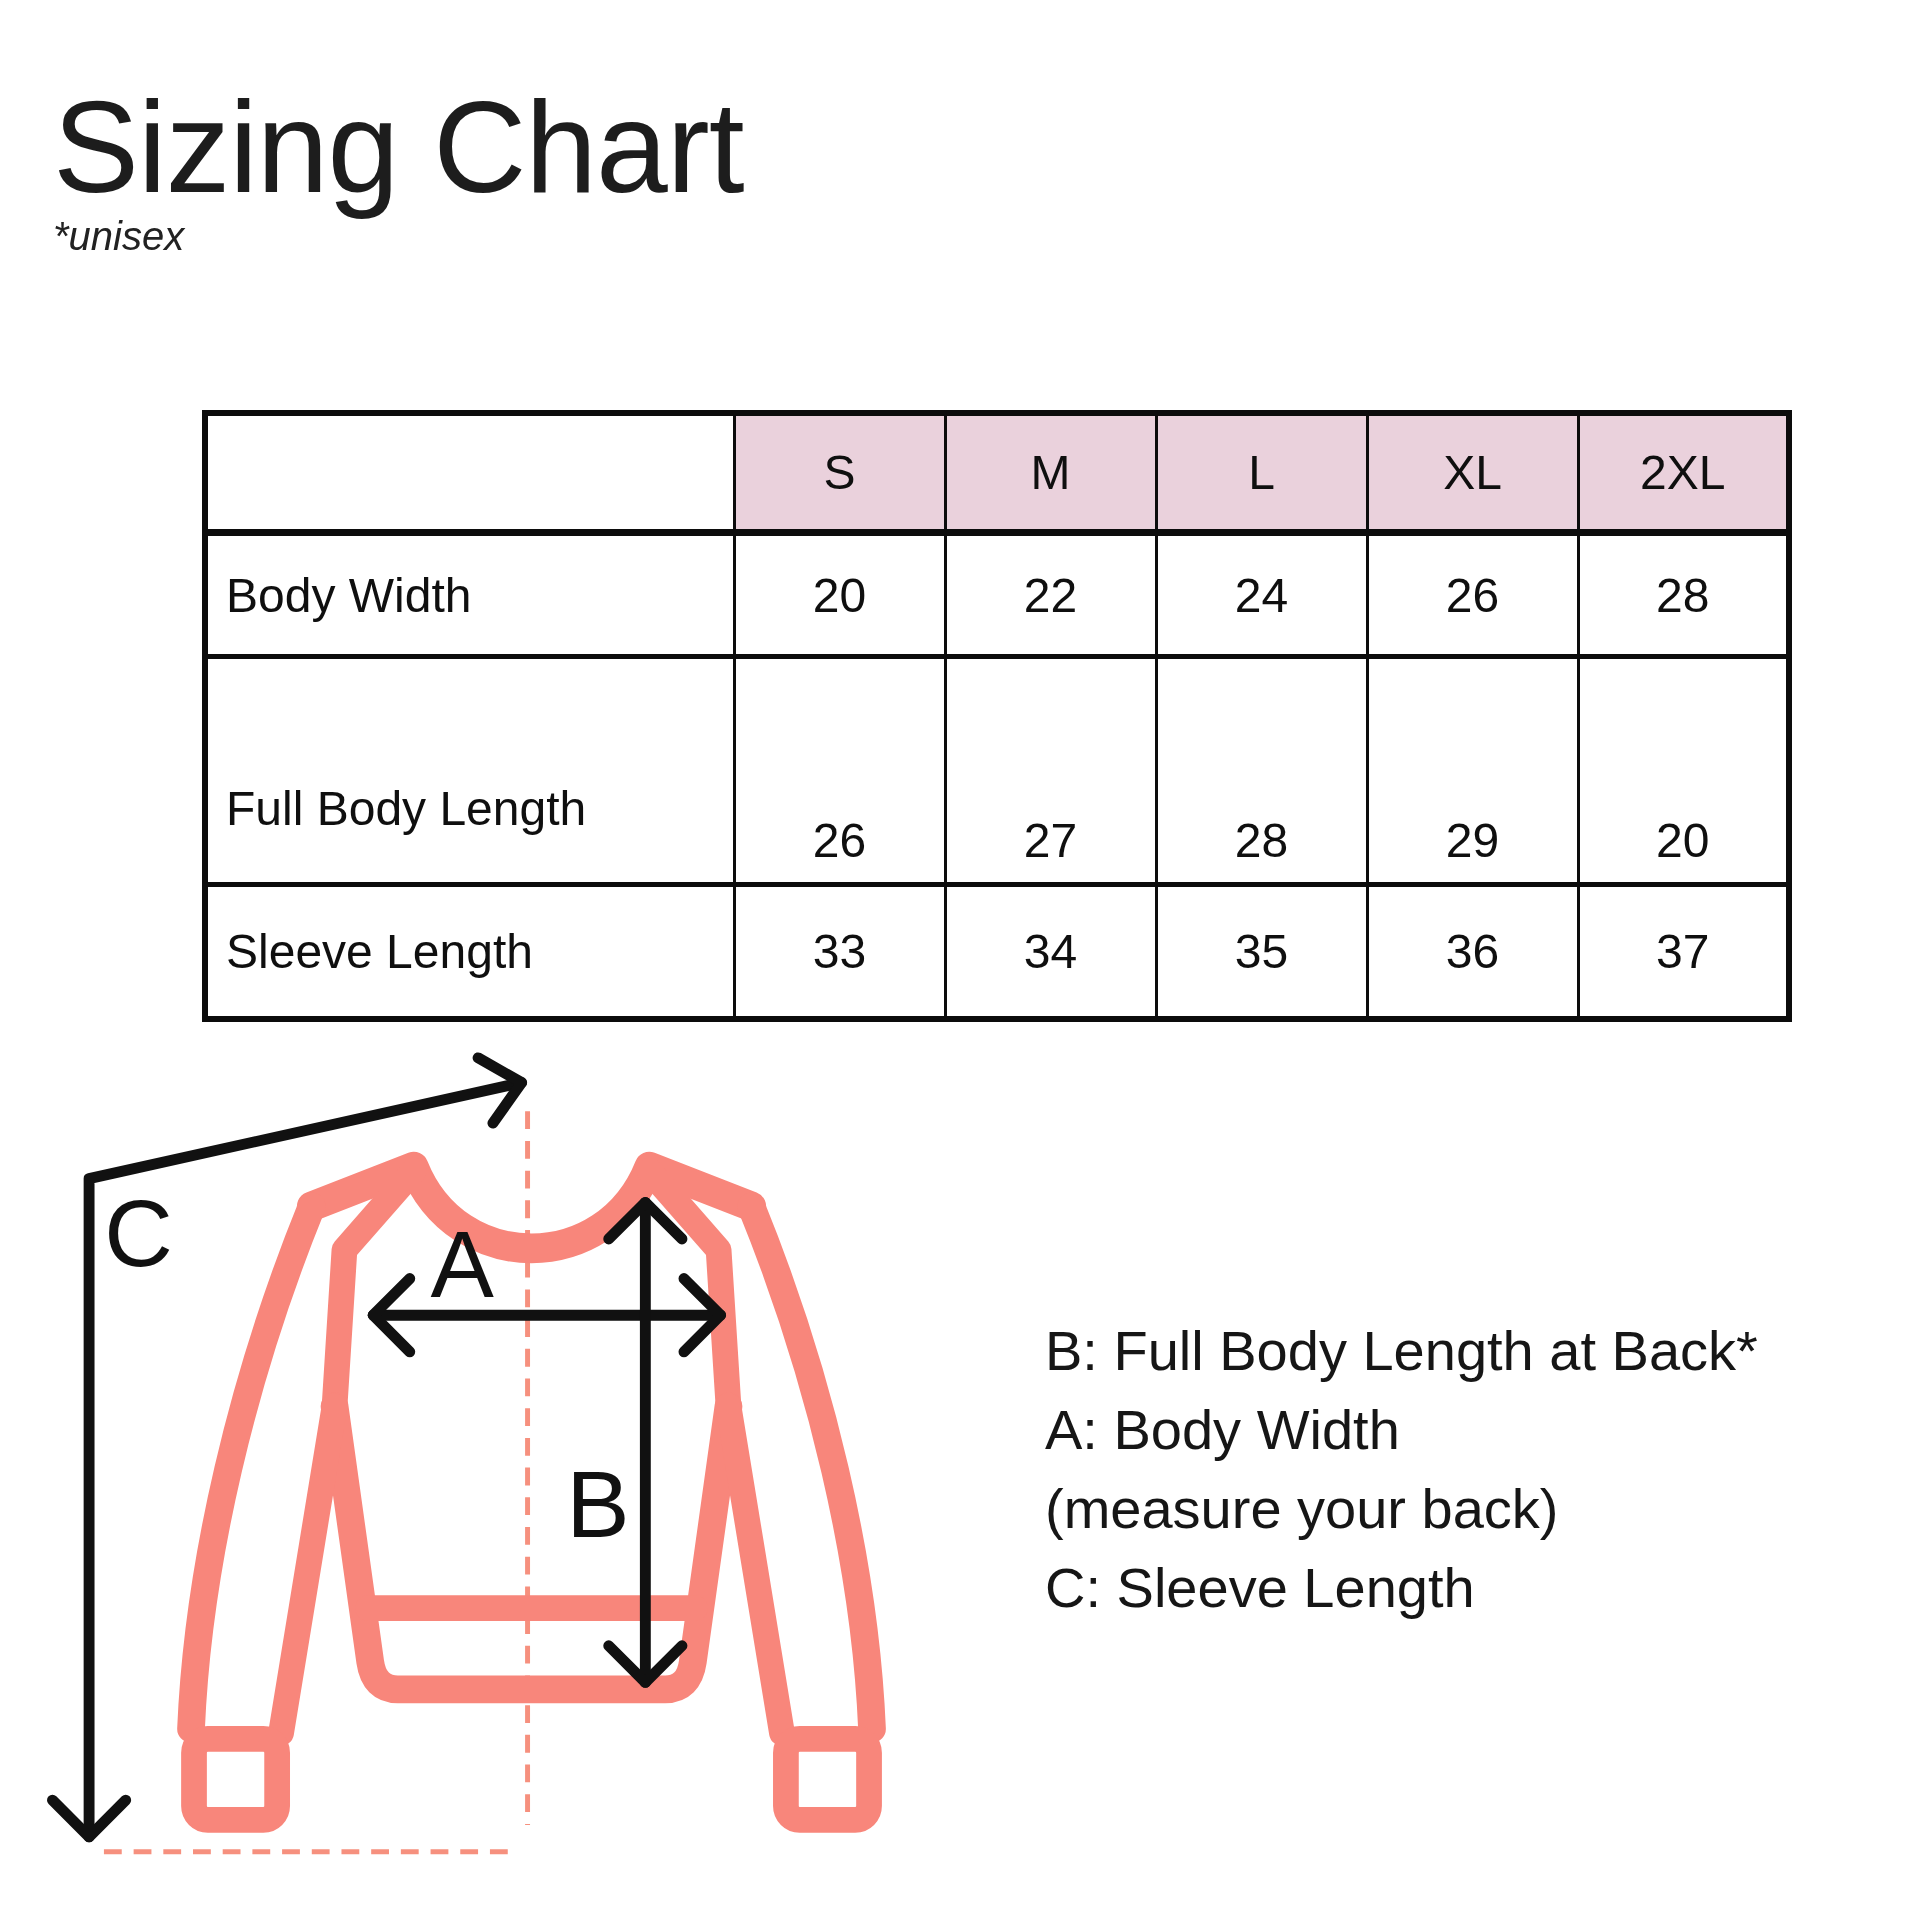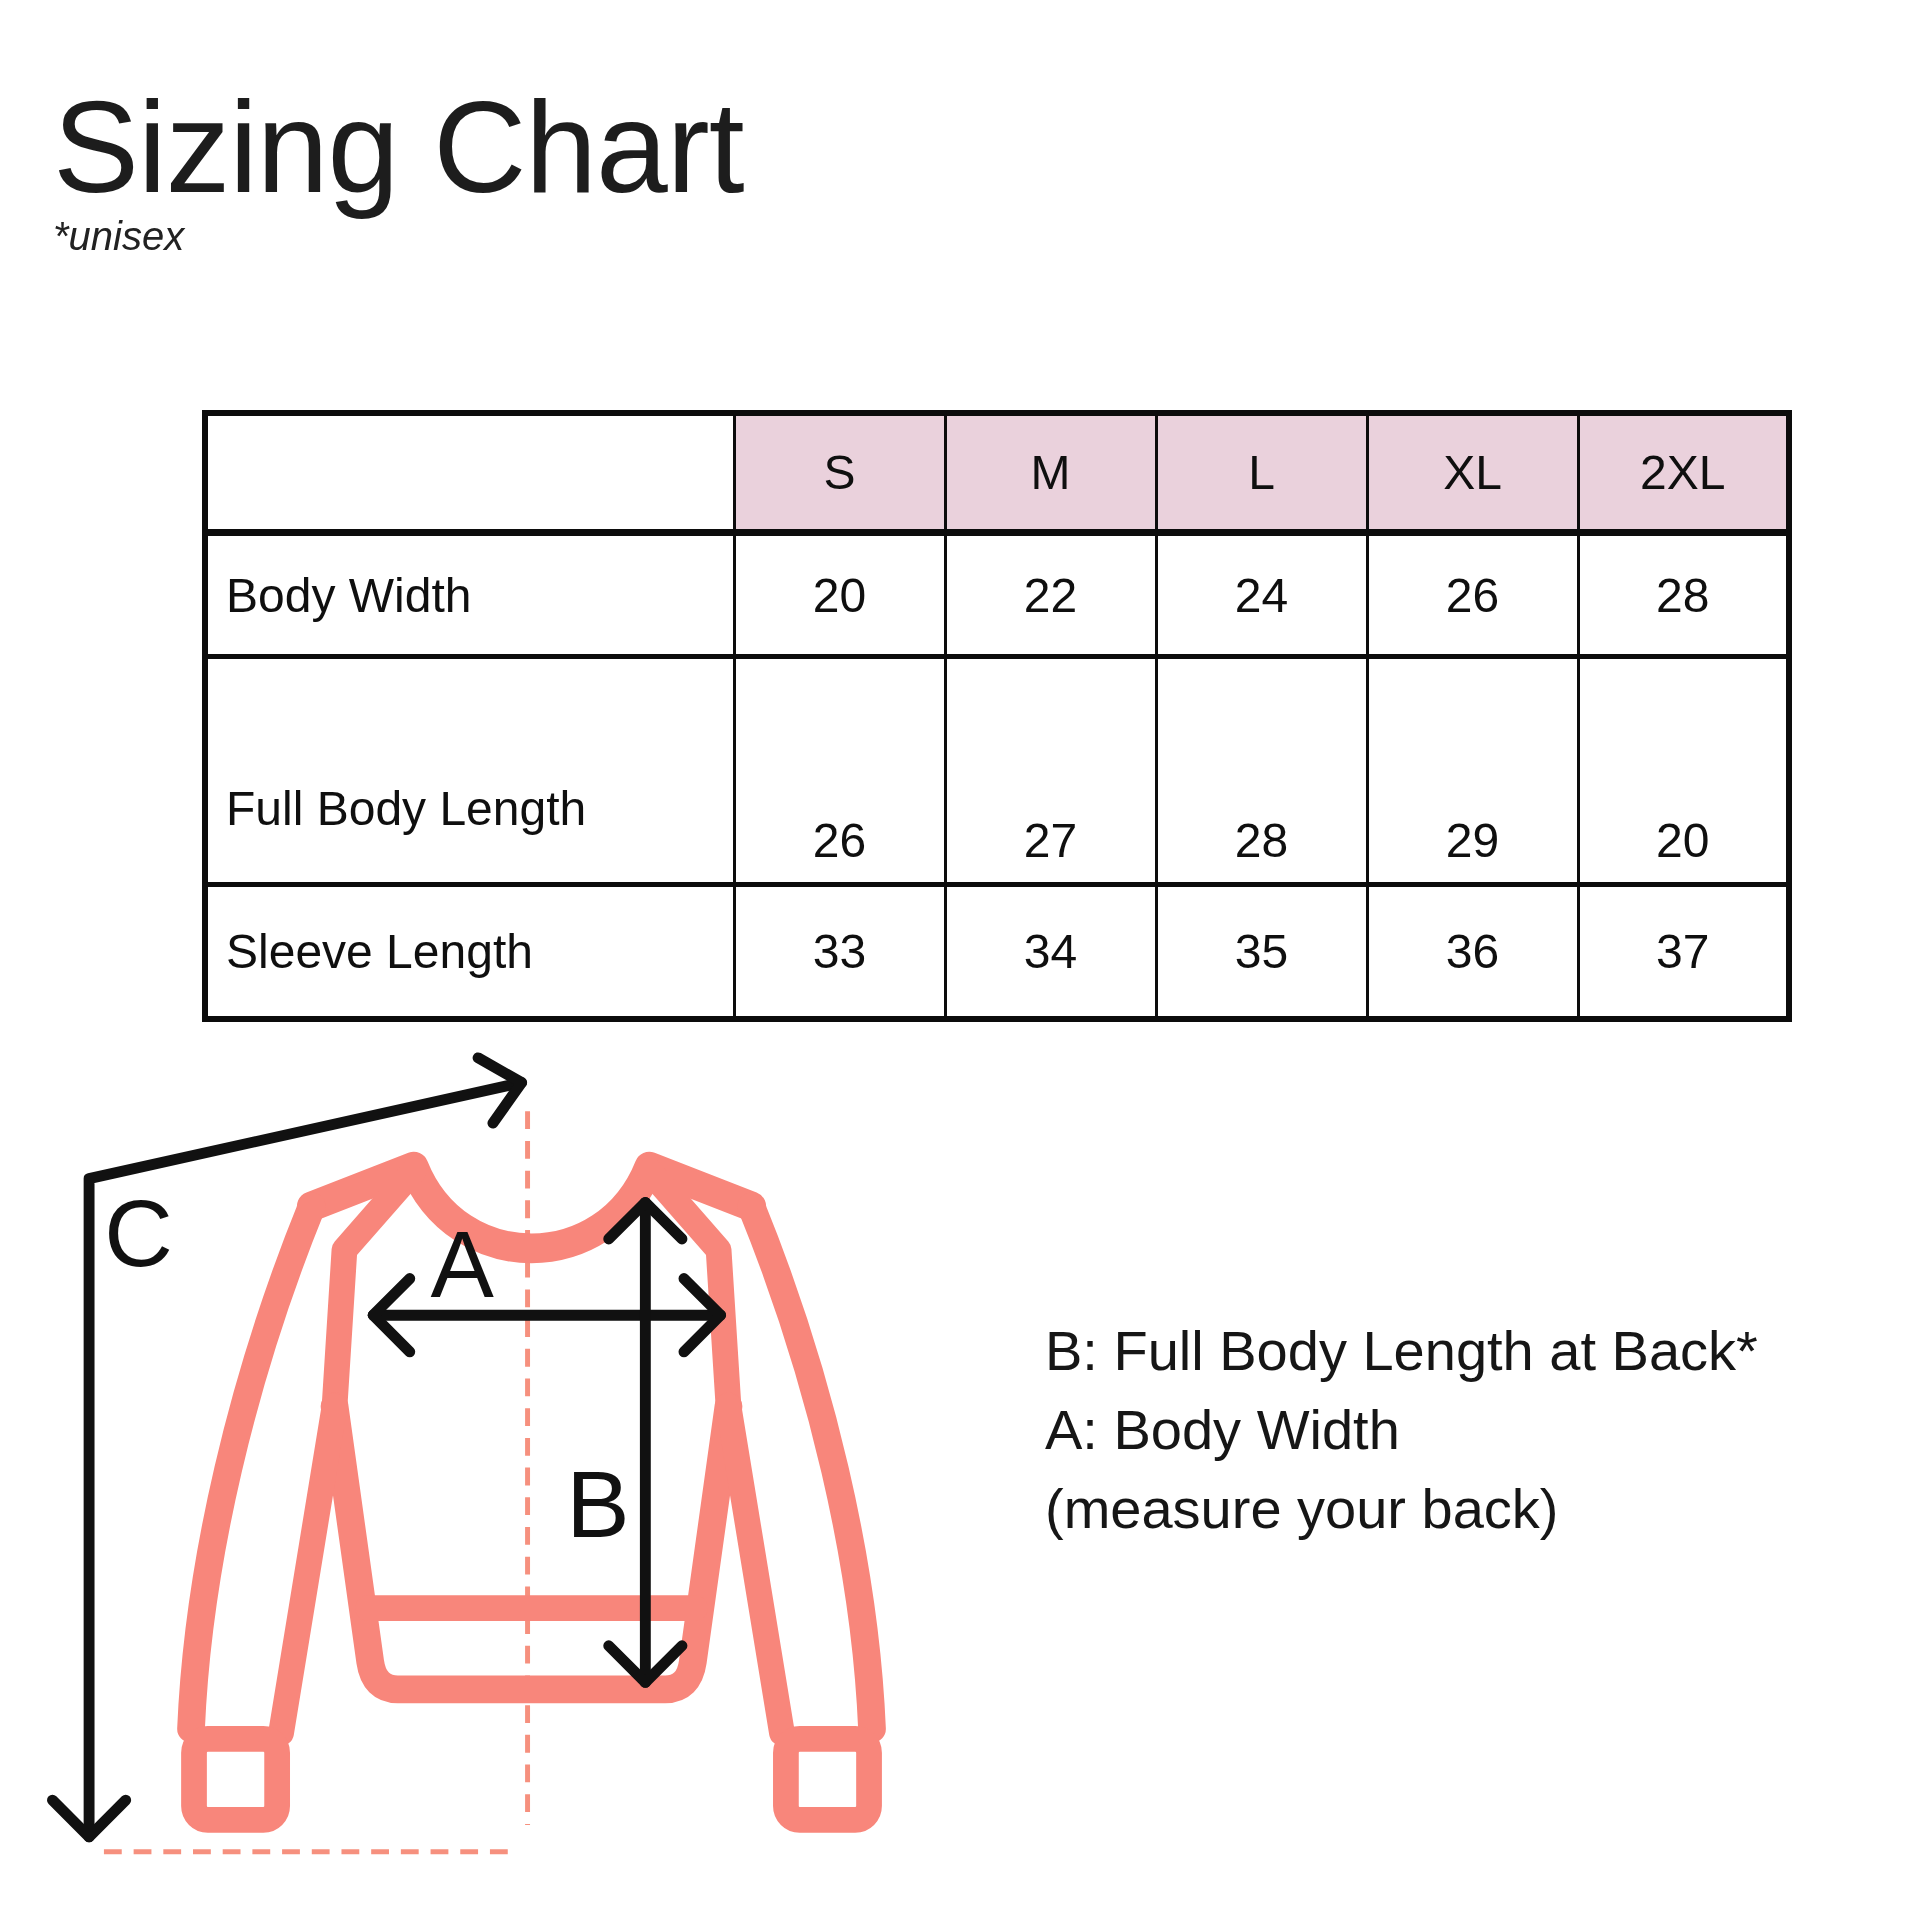--- a/index.html
+++ b/index.html
@@ -131,14 +131,15 @@
     <text x="467" y="270">A</text>
     <text x="604" y="512">B</text>
     <text x="140" y="238">C</text>
   </g>
 </svg>
 
 <div class="legend">
   <div>B: Full Body Length at Back*</div>
   <div>A: Body Width</div>
   <div class="italic-line">(measure your back)</div>
+  <div>C: Sleeve Length</div>
 </div>
 
 
 </body></html>

